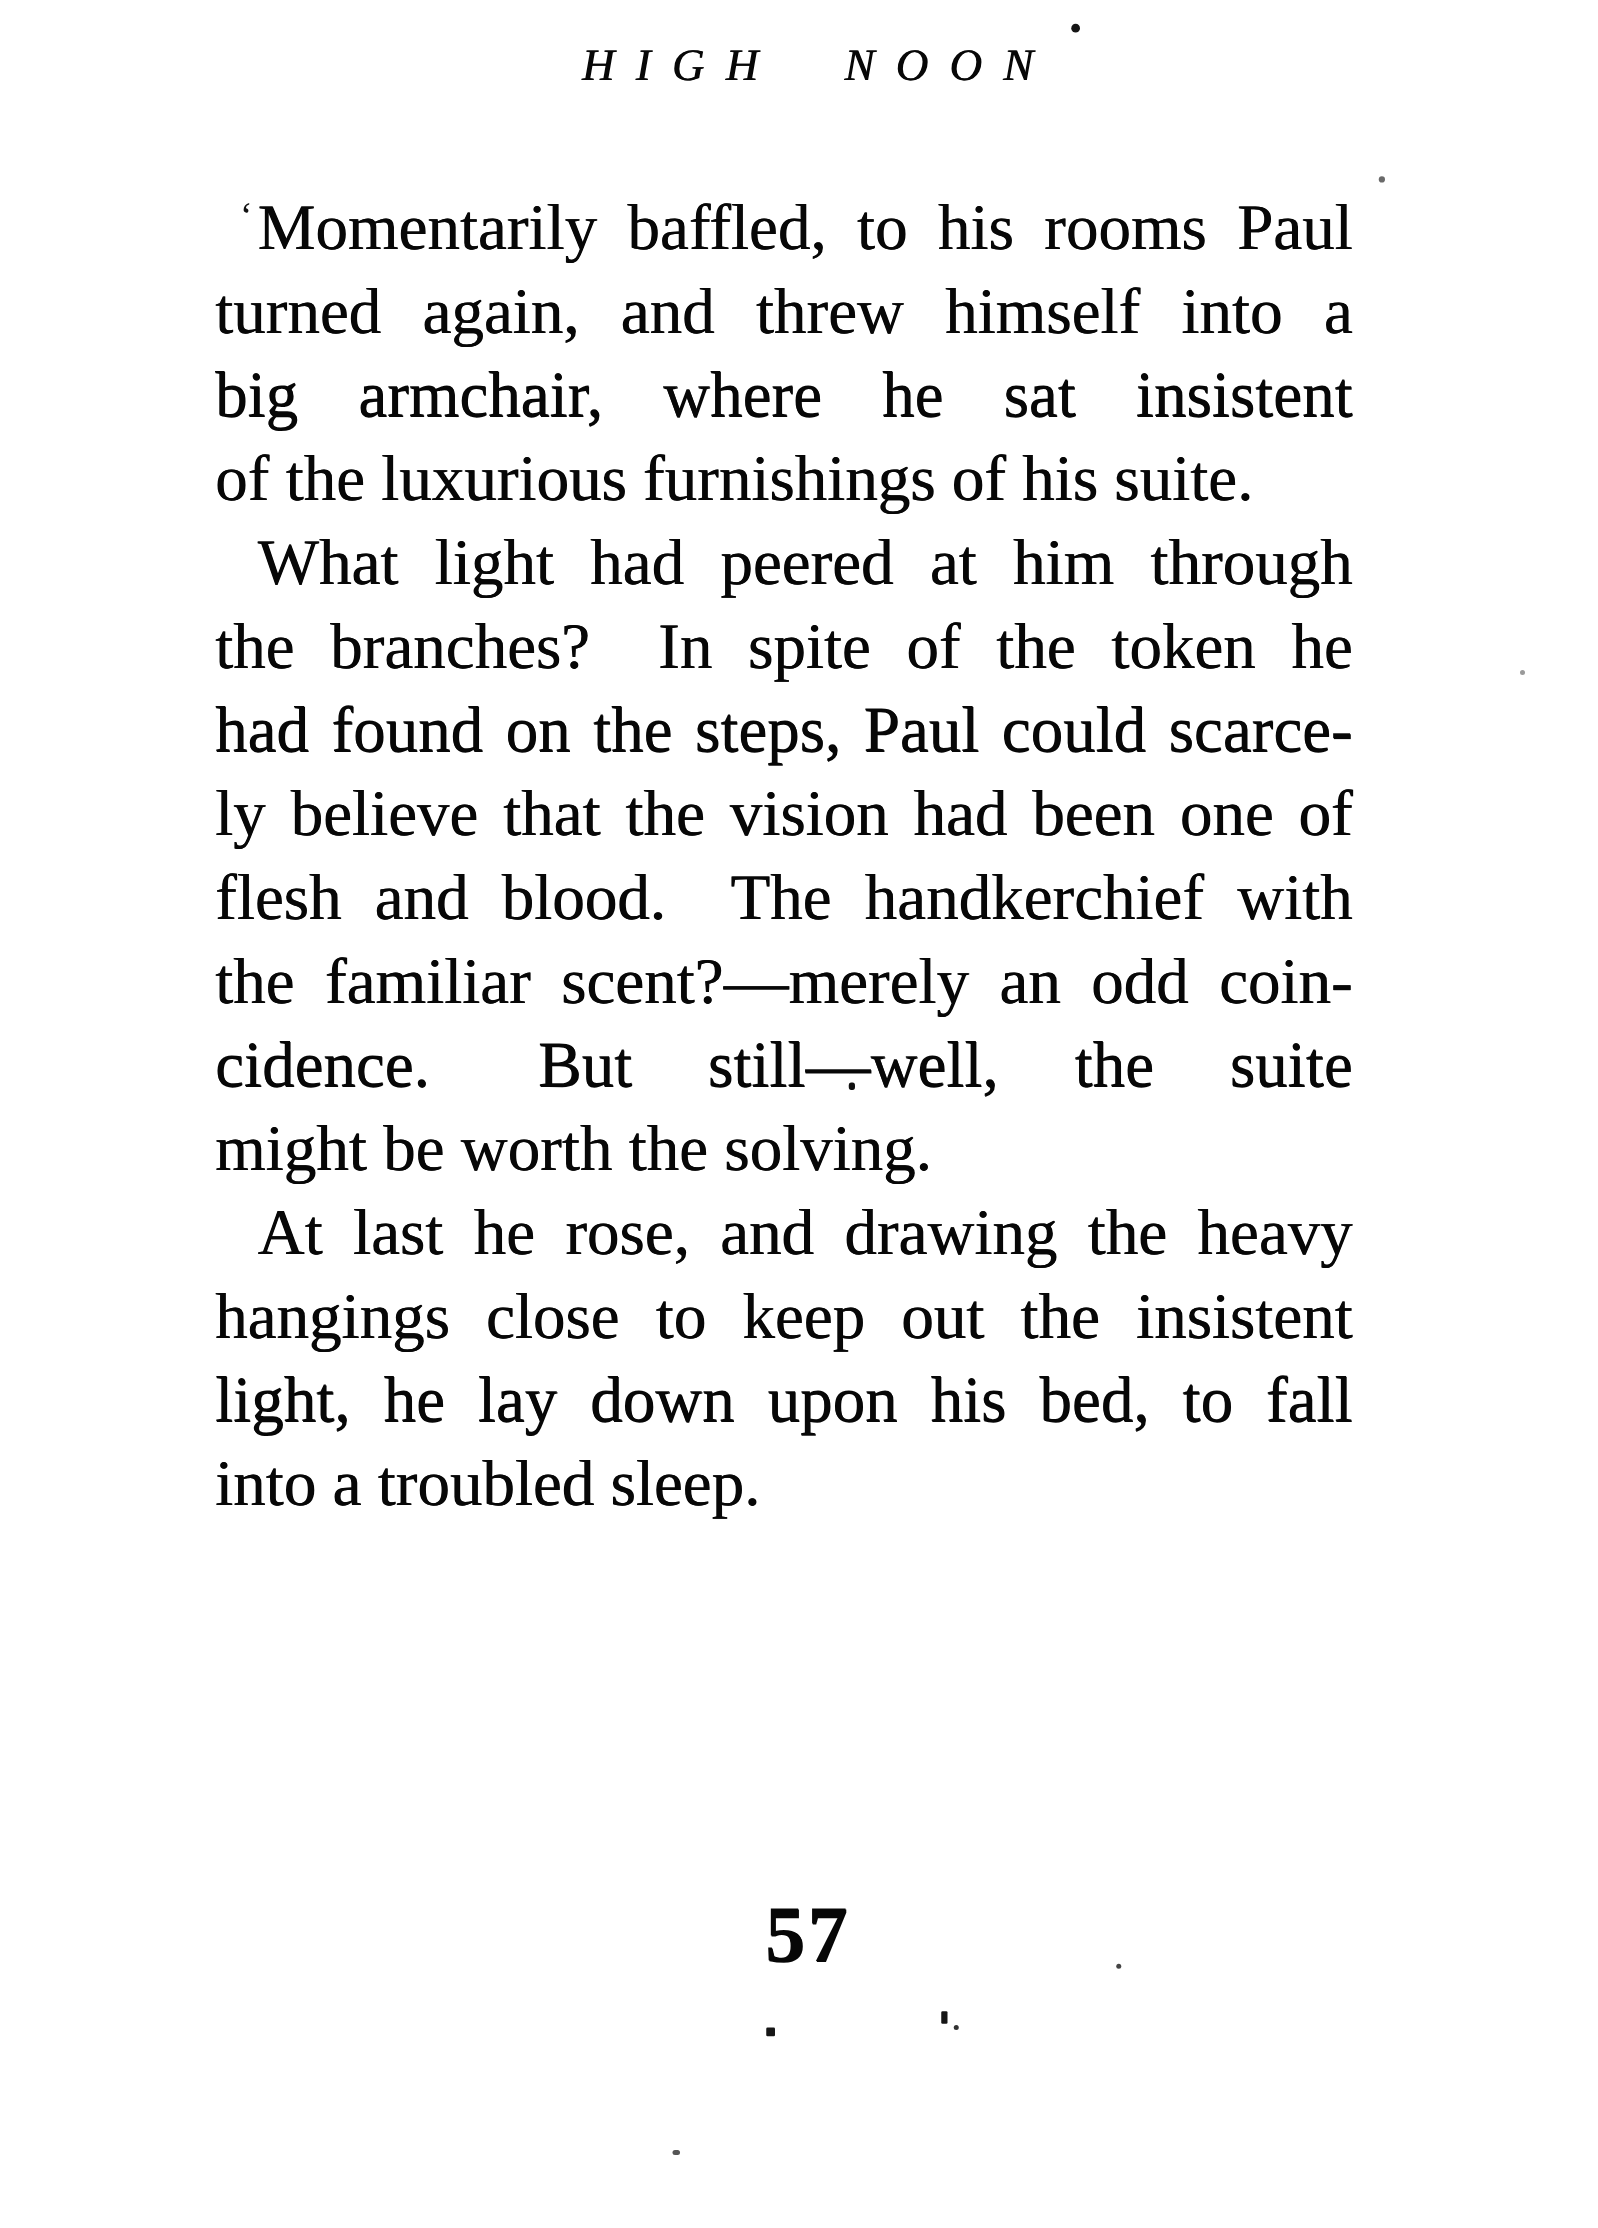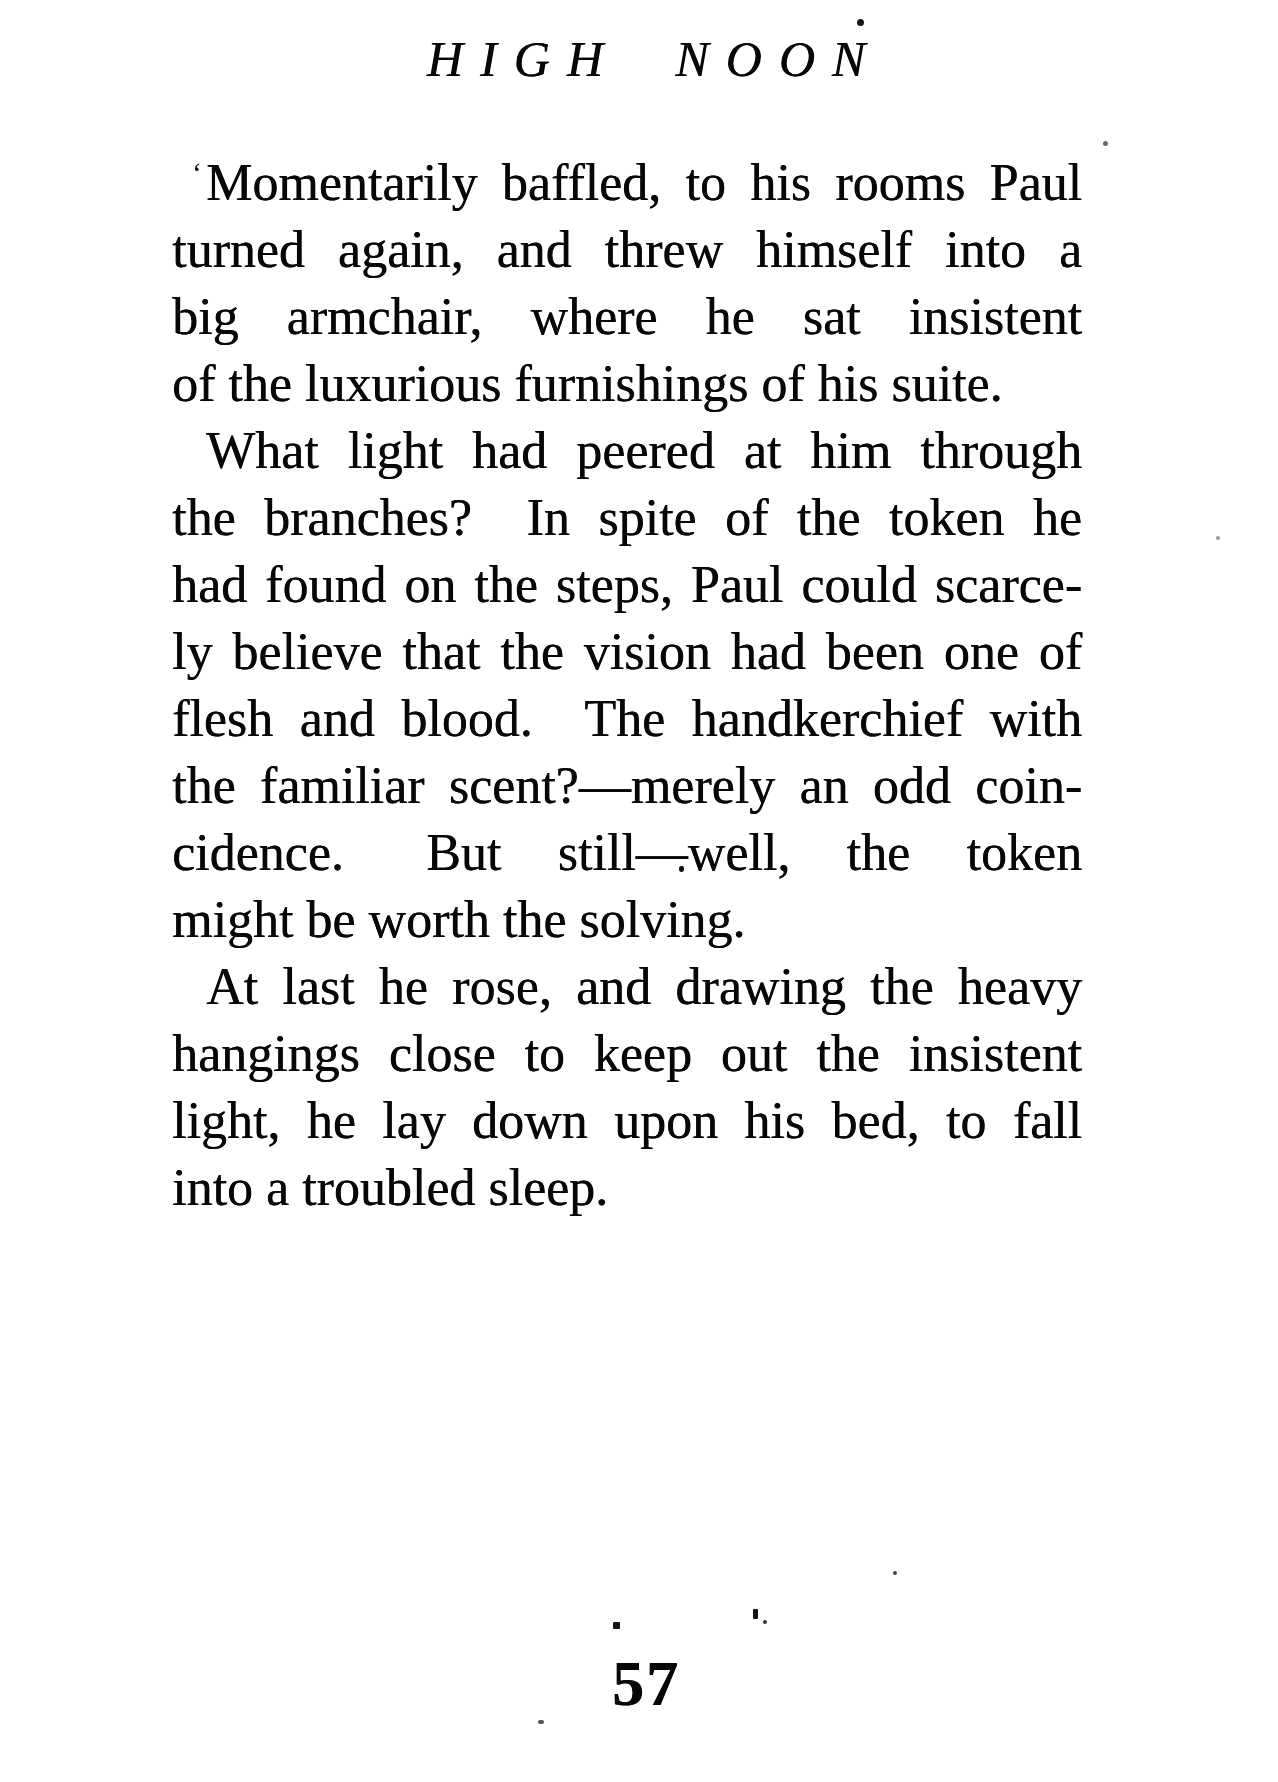--- a/index.html
+++ b/index.html
@@ -13,21 +13,21 @@
     width: 1278px; height: 1782px;
     background: #ffffff;
     font-family: "Liberation Serif", "DejaVu Serif", serif;
     color: #070707;
   }
   .running-head {
     position: absolute;
     top: 34px; left: 0; width: 1278px;
     text-align: center;
     font-style: italic;
-    font-size: 50px;
+    font-size: 36px;
     line-height: 1;
     letter-spacing: 17px;
     word-spacing: 26px;
     padding-left: 31px; 
     box-sizing: border-box;
     text-shadow: 0.5px 0.3px 0 #070707;
     white-space: nowrap;
   }
   .body-block {
     position: absolute;
@@ -45,21 +45,21 @@
     white-space: normal;
     overflow: visible;
   }
   .line.end {
     text-align: left;
     text-align-last: left;
   }
   .line.ind { padding-left: 34px; }
   .folio {
     position: absolute;
-    top: 1652px; left: 0; width: 1278px;
+    top: 1516px; left: 0; width: 1278px;
     text-align: center;
     text-indent: 14px;
     font-size: 64px;
     font-weight: 700;
     line-height: 1;
     letter-spacing: 2px;
     text-shadow: 0.6px 0.4px 0 #070707;
   }
   
   .speck { position: absolute; background: #151515; border-radius: 50%; }
@@ -96,21 +96,21 @@
       <div class="line">big armchair, where he sat insistent</div>
       <div class="line end">of the luxurious furnishings of his suite.</div>
     </section>
     <section>
       <div class="line ind">What light had peered at him through</div>
       <div class="line">the branches?  In spite of the token he</div>
       <div class="line">had found on the steps, Paul could scarce-</div>
       <div class="line">ly believe that the vision had been one of</div>
       <div class="line">flesh and blood.  The handkerchief with</div>
       <div class="line">the familiar scent?—merely an odd coin-</div>
-      <div class="line">cidence.  But still—well, the token</div>
+      <div class="line">cidence.  But still—well, the suite</div>
       <div class="line end">might be worth the solving.</div>
     </section>
     <section>
       <div class="line ind">At last he rose, and drawing the heavy</div>
       <div class="line">hangings close to keep out the insistent</div>
       <div class="line">light, he lay down upon his bed, to fall</div>
       <div class="line end">into a troubled sleep.</div>
     </section>
   </div>
 

